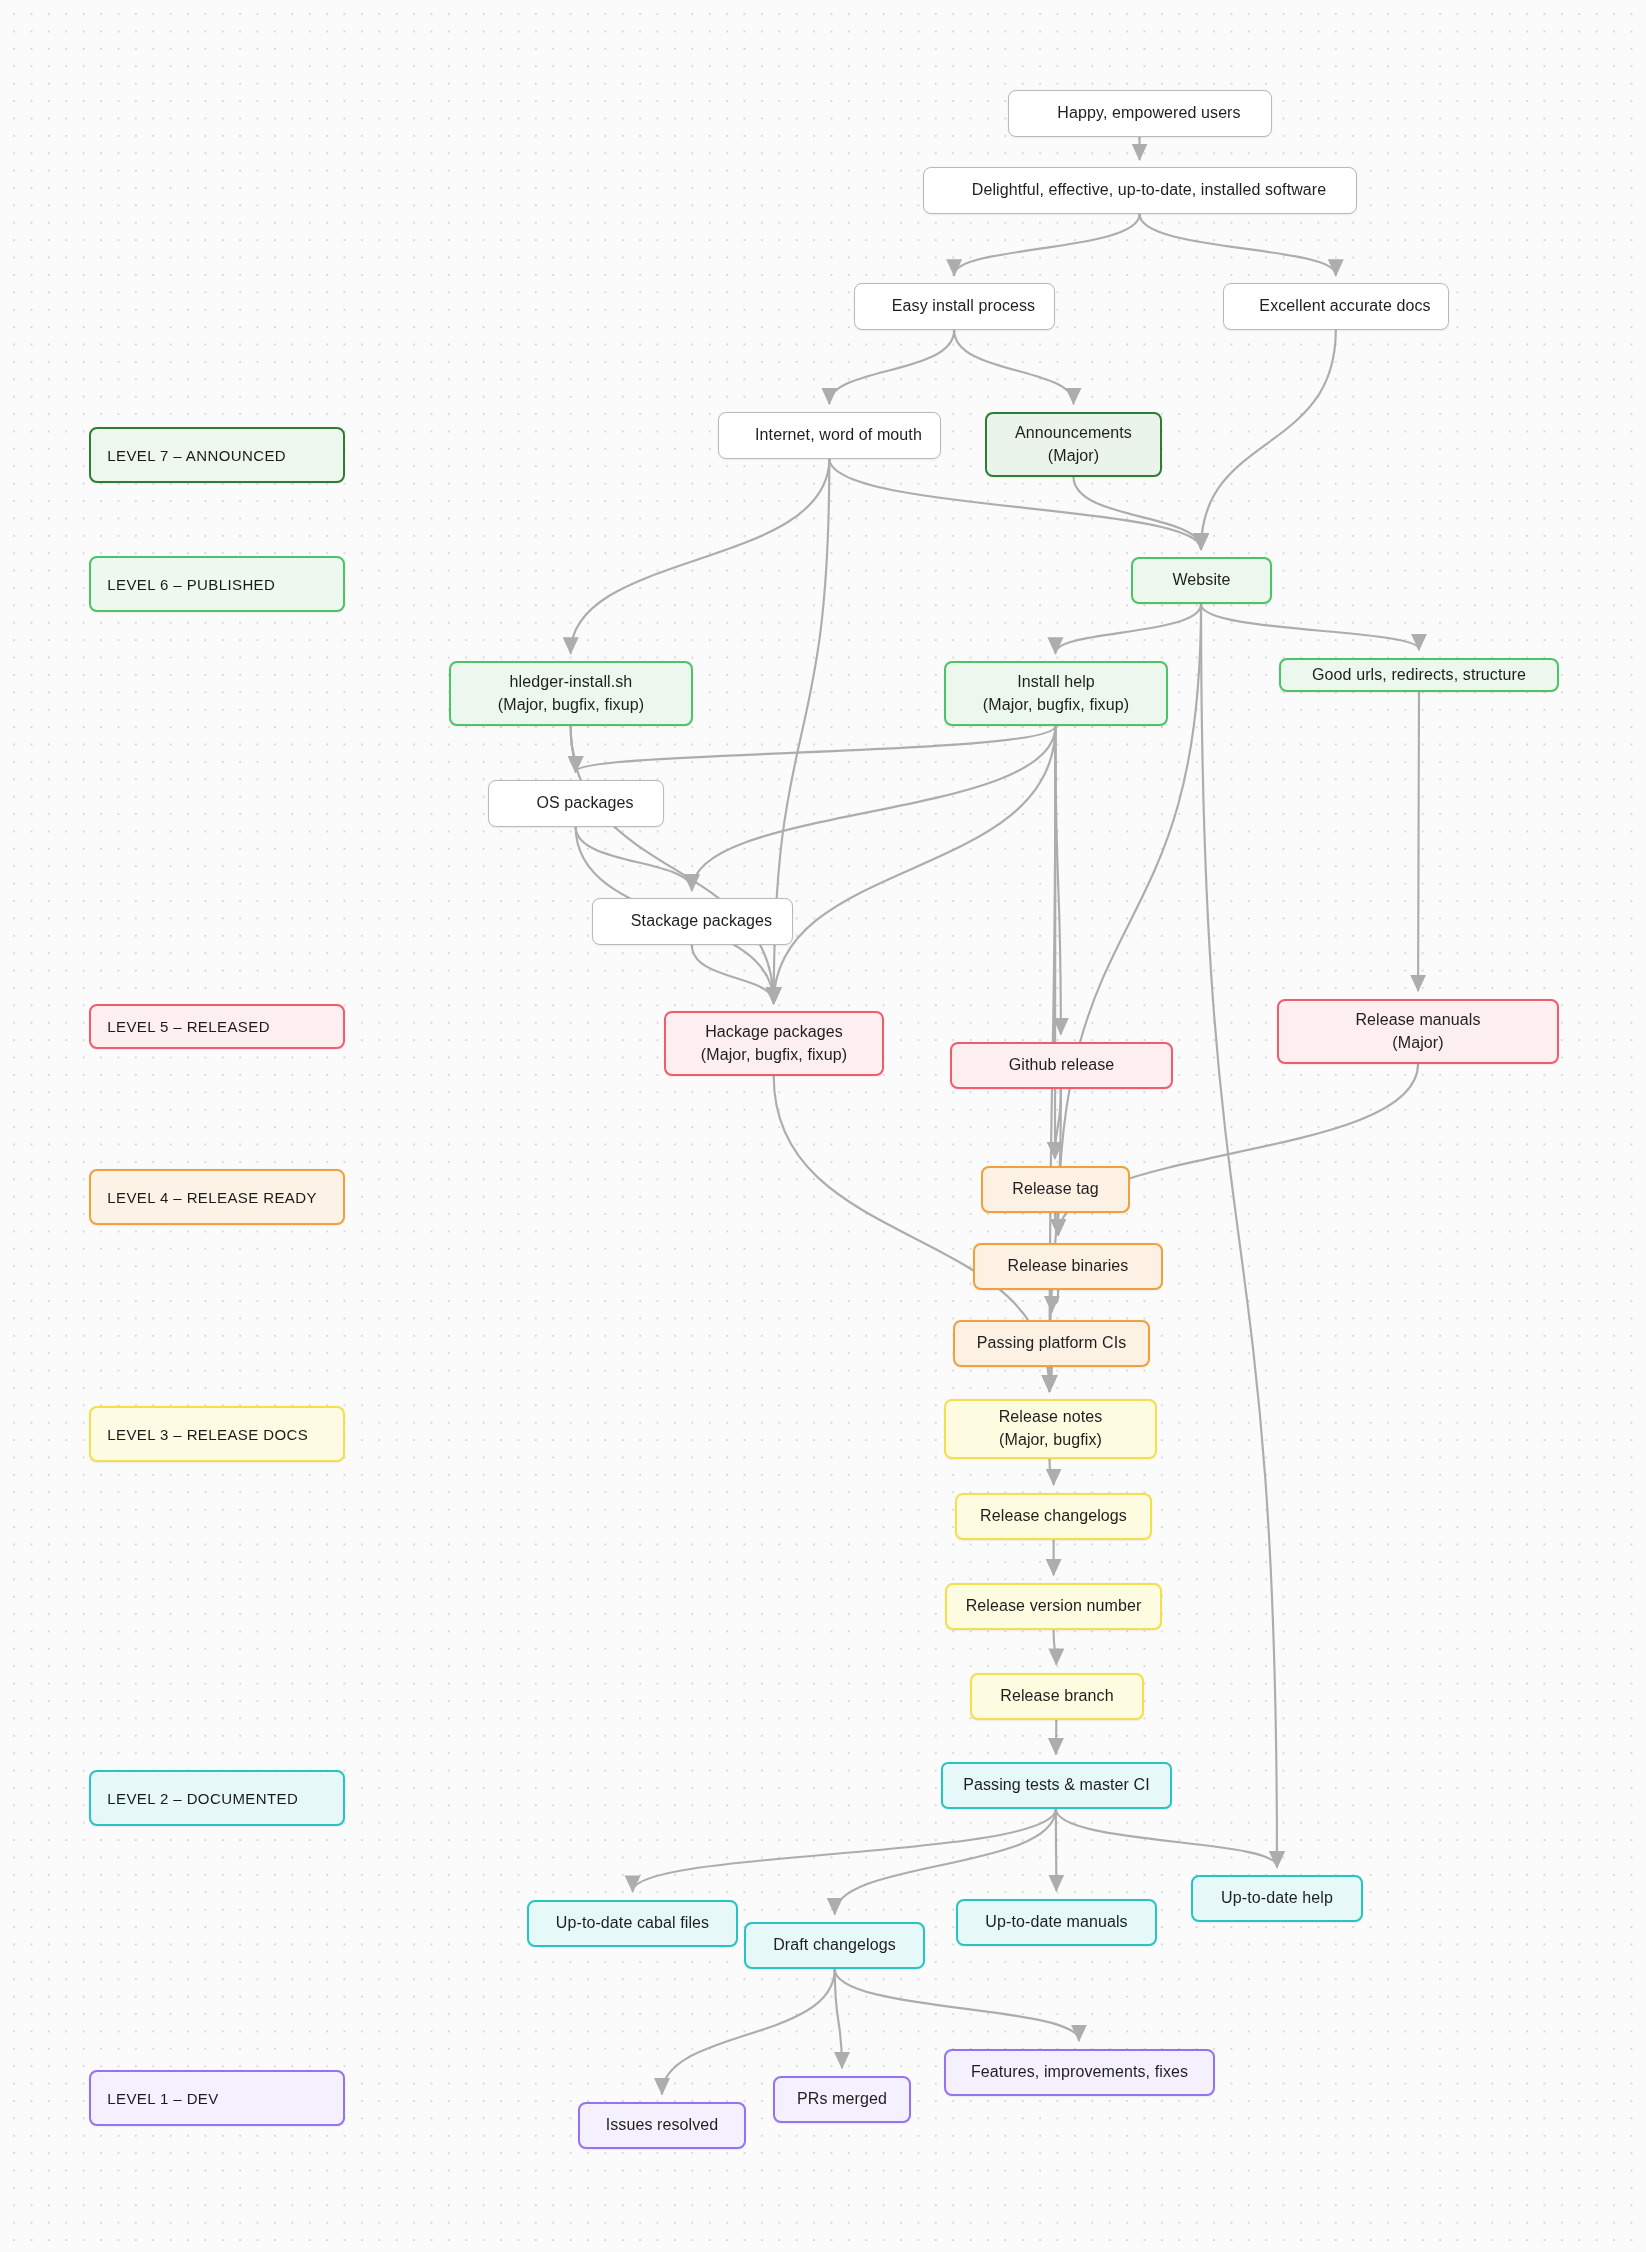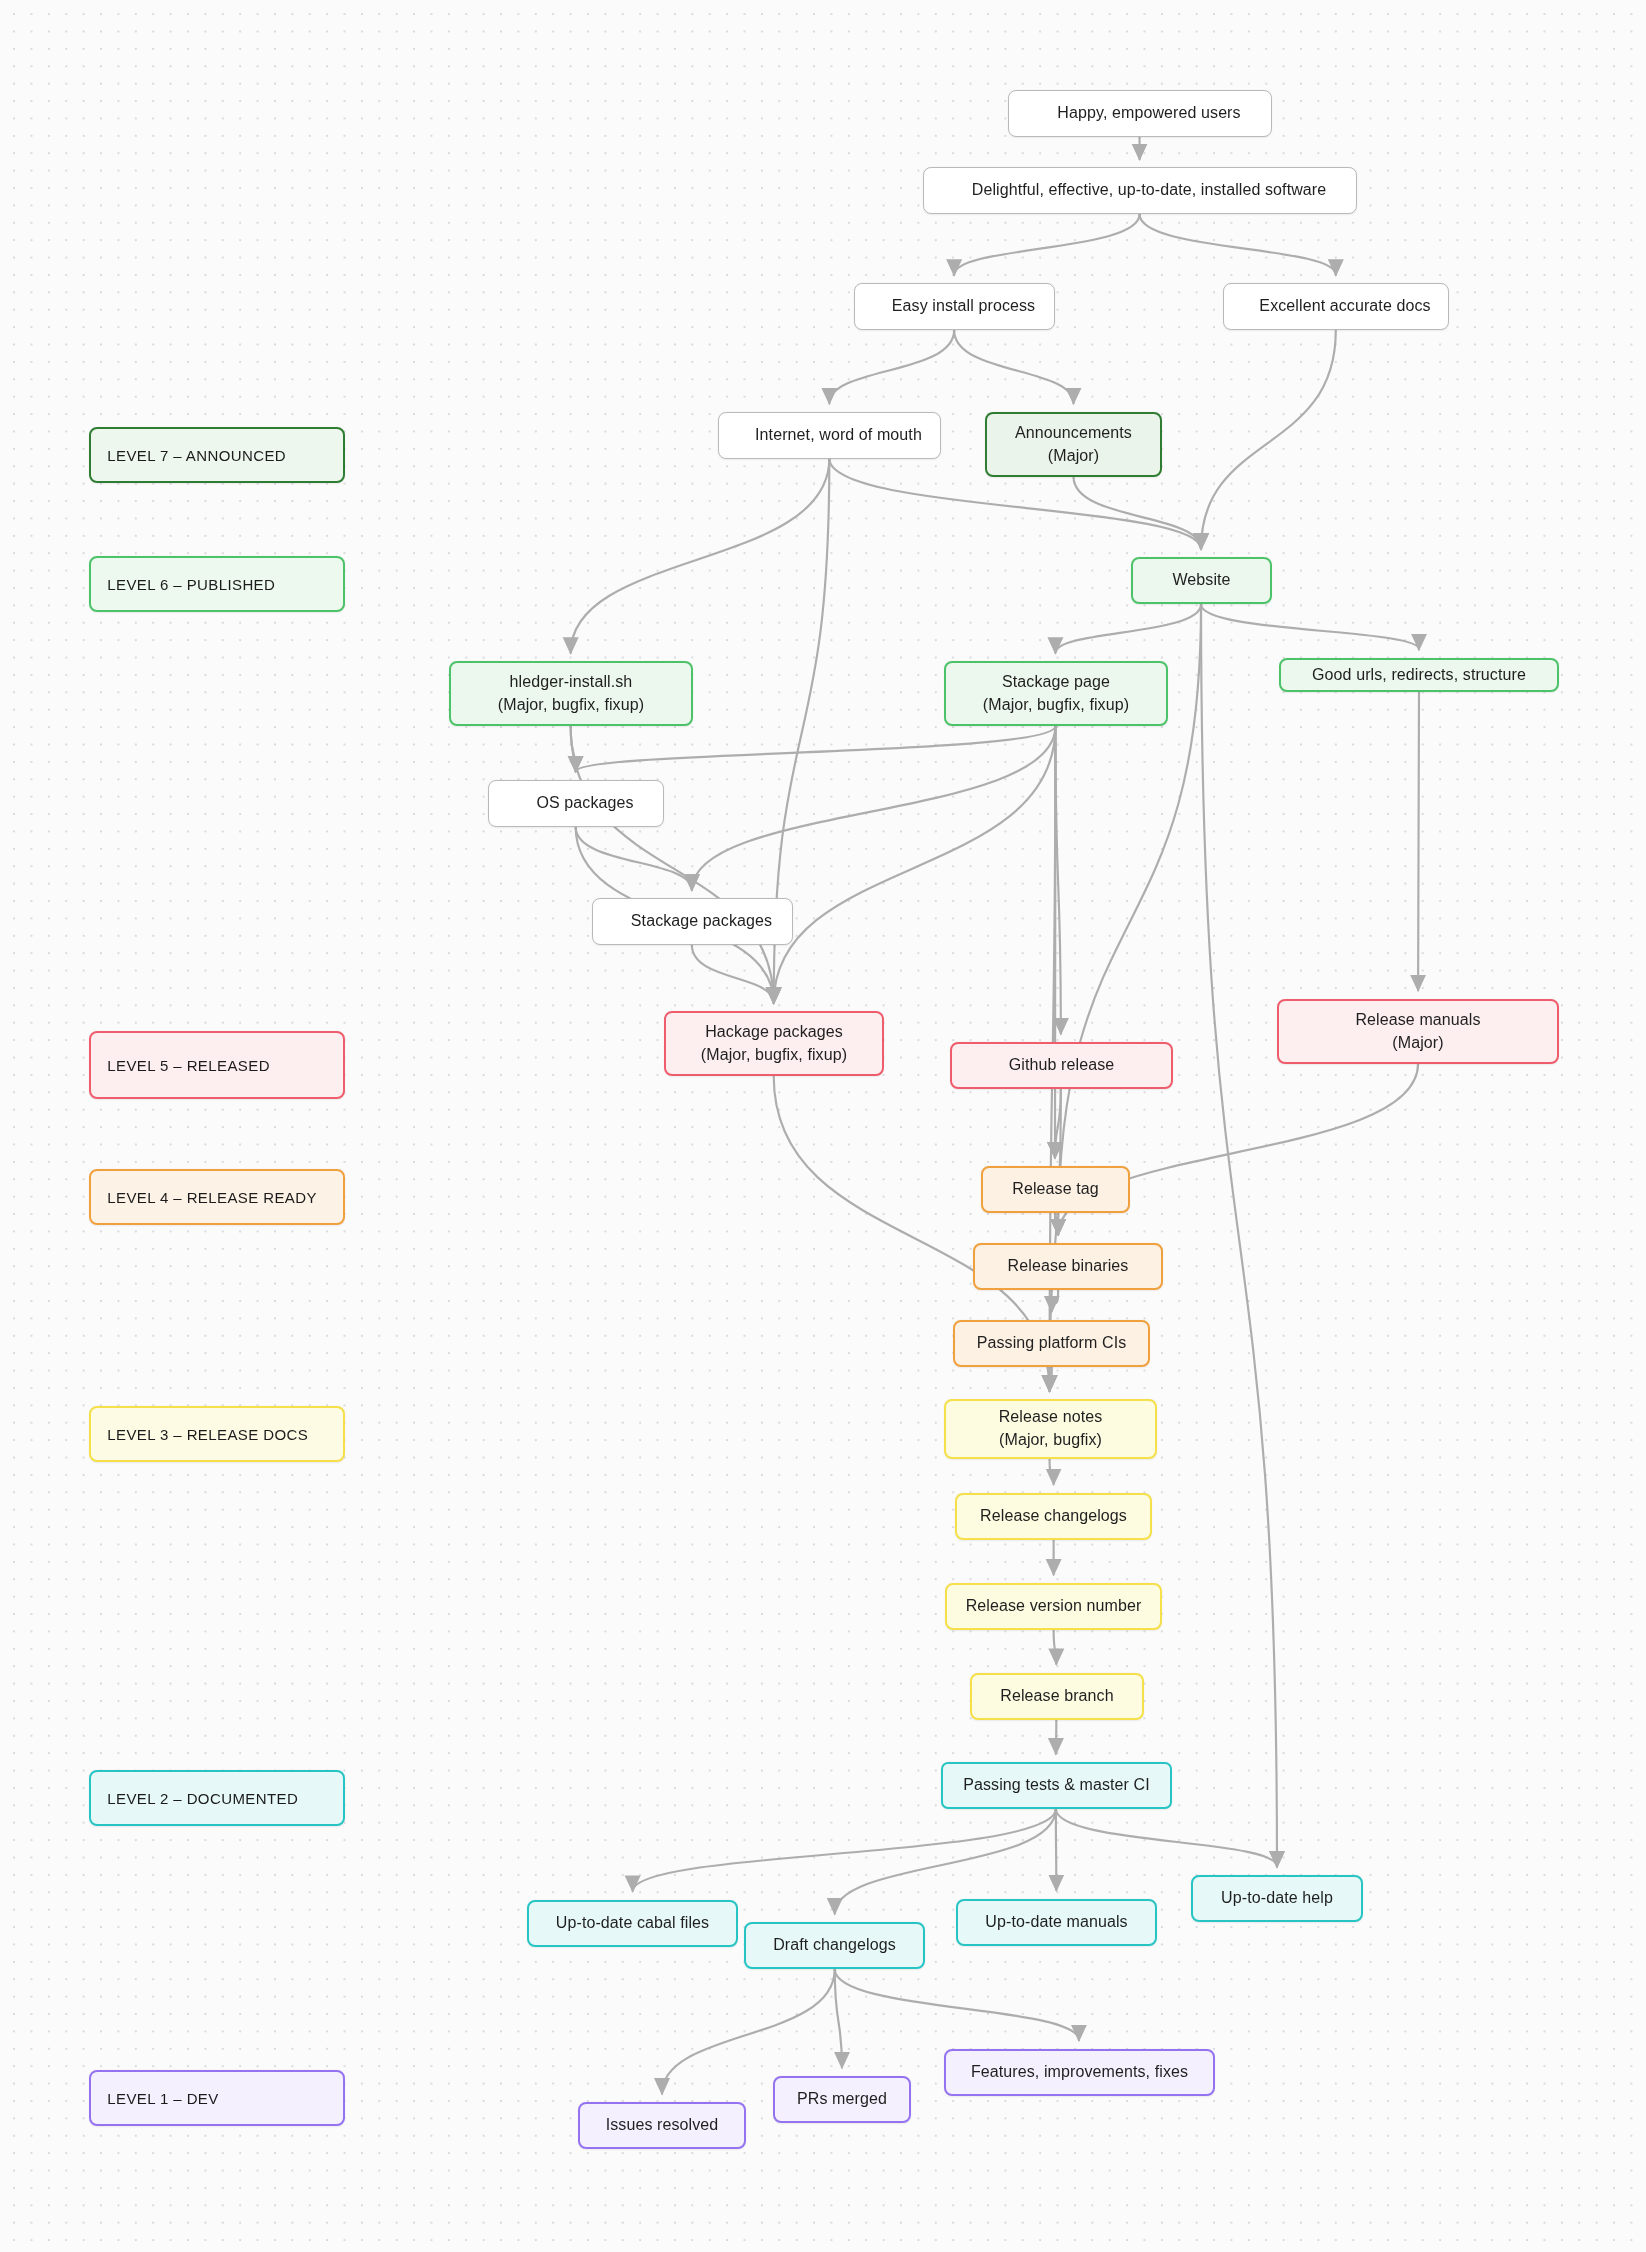--- a/index.html
+++ b/index.html
@@ -125,21 +125,21 @@
       </g>
   </svg>
 
   <div id="levels-layer">
       <div class="level lv7" style="left: 89px; top: 427px; width: 256px; height: 56px;">
         <span>LEVEL 7 – ANNOUNCED</span>
       </div>
       <div class="level lv6" style="left: 89px; top: 556px; width: 256px; height: 56px;">
         <span>LEVEL 6 – PUBLISHED</span>
       </div>
-      <div class="level lv5" style="left: 89px; top: 1031px; width: 256px; height: 68px;">
+      <div class="level lv5" style="left: 89px; top: 1004px; width: 256px; height: 45px;">
         <span>LEVEL 5 – RELEASED</span>
       </div>
       <div class="level lv4" style="left: 89px; top: 1169px; width: 256px; height: 56px;">
         <span>LEVEL 4 – RELEASE READY</span>
       </div>
       <div class="level lv3" style="left: 89px; top: 1406px; width: 256px; height: 56px;">
         <span>LEVEL 3 – RELEASE DOCS</span>
       </div>
       <div class="level lv2" style="left: 89px; top: 1770px; width: 256px; height: 56px;">
         <span>LEVEL 2 – DOCUMENTED</span>
@@ -169,21 +169,21 @@
         <div class="ln">(Major)</div>
       </div>
       <div class="node t-green center" style="left: 1131px; top: 557px; width: 141px; height: 47px;">
         <div class="ln">Website</div>
       </div>
       <div class="node t-green" style="left: 449px; top: 661px; width: 244px; height: 65px;">
         <div class="ln">hledger-install.sh</div>
         <div class="ln">(Major, bugfix, fixup)</div>
       </div>
       <div class="node t-green" style="left: 944px; top: 661px; width: 224px; height: 65px;">
-        <div class="ln">Stackage page</div>
+        <div class="ln">Install help</div>
         <div class="ln">(Major, bugfix, fixup)</div>
       </div>
       <div class="node t-green center" style="left: 1279px; top: 658px; width: 280px; height: 34px;">
         <div class="ln">Good urls, redirects, structure</div>
       </div>
       <div class="node t-plain center" style="left: 488px; top: 780px; width: 176px; height: 47px;">
         <div class="ln">OS packages</div>
       </div>
       <div class="node t-plain center" style="left: 592px; top: 898px; width: 201px; height: 47px;">
         <div class="ln">Stackage packages</div>

